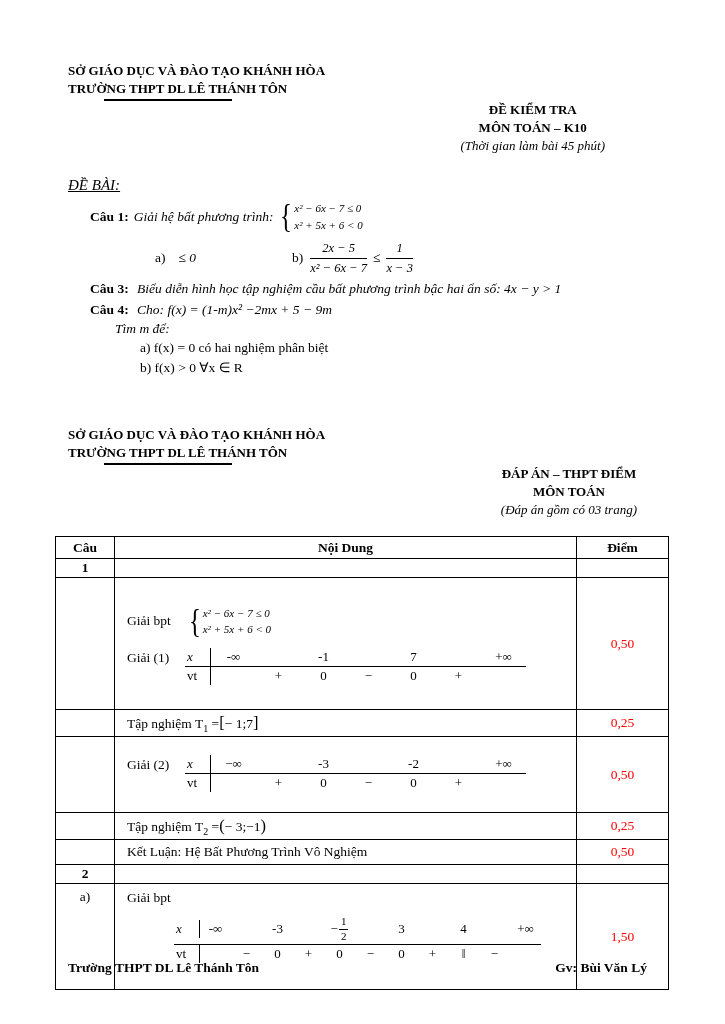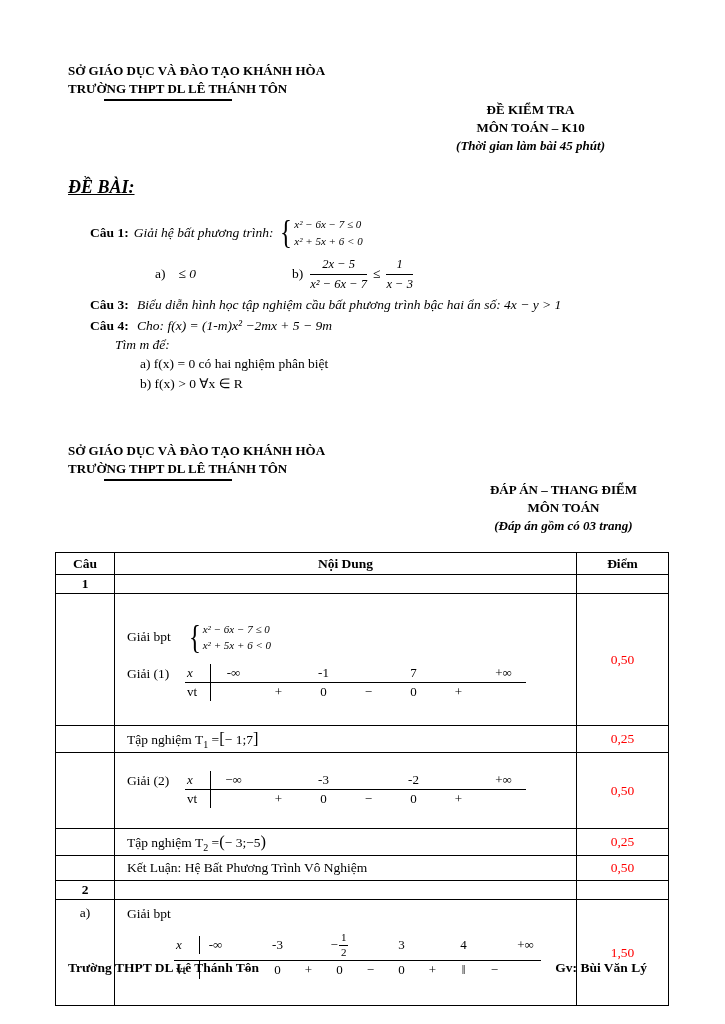--- a/index.html
+++ b/index.html
@@ -14,24 +14,24 @@
   .i { font-style: italic; }
 
   
   .hdr { display: flex; flex-direction: column; }
   .hdr-exam { padding-top: 62px; }
   .hdr-ans { margin-top: 50px; }
   .hdr-left { margin-left: 68px; font-weight: bold; font-size: 13px; line-height: 1.4; }
   .hdr-right { margin-left: auto; text-align: center; font-weight: bold; font-size: 13px; line-height: 1.4; }
   .hdr-right-exam { margin-right: 120px; }
   .hdr-right-ans  { margin-right: 88px; }
-  .hdr-right .norm { font-weight: bold; }
+  .hdr-right .norm { font-weight: normal; }
   .school-rule { width: 128px; height: 1.5px; background: #000; margin: 1px 0 0 36px; }
 
-  .de-bai { margin: 22px 0 18px 68px; font-weight: bold; font-style: italic; text-decoration: underline; font-size: 18px; }
+  .de-bai { margin: 22px 0 6px 68px; font-weight: normal; font-style: italic; text-decoration: underline; font-size: 15px; }
 
   .q { margin-left: 90px; }
   .q-label { font-weight: bold; }
   .q-text { margin-left: 5px; }
 
   .q1 { display: flex; align-items: center; margin-top: 2px; }
   .sys { display: inline-flex; align-items: center; margin-left: 5px; }
   .brace { font-size: 33px; line-height: 1; transform: scaleX(.75); }
   .sys-lines { display: inline-flex; flex-direction: column; font-size: 11px; line-height: 1.5; }
 
@@ -158,21 +158,21 @@
   <div class="q4-item">a) f(x) = 0 có hai nghiệm phân biệt</div>
   <div class="q4-item">b) f(x) &gt; 0 ∀x ∈ R</div>
 
   <div class="hdr hdr-ans">
     <div class="hdr-left">
       <div>SỞ GIÁO DỤC VÀ ĐÀO TẠO KHÁNH HÒA</div>
       <div>TRƯỜNG THPT DL LÊ THÁNH TÔN</div>
       <div class="school-rule"></div>
     </div>
     <div class="hdr-right hdr-right-ans">
-      <div>ĐÁP ÁN – THANG ĐIỂM</div>
+      <div>ĐÁP ÁN – THPT ĐIỂM</div>
       <div>MÔN TOÁN</div>
       <div class="i norm">(Đáp án gồm có 03 trang)</div>
     </div>
   </div>
 
   <table class="ans-table">
     <colgroup>
         <col class="c-cau">
         <col class="c-nd">
         <col class="c-diem">
@@ -274,21 +274,21 @@
         </div>
       </td>
       <td class="score">0,50</td>
     </tr>
 
     <tr class="r-t">
       <td></td>
       <td>
         <div class="t-line">
           <span>Tập nghiệm T</span><sub>2</sub>
-          <span>=</span><span class="big-br">(</span><span>− 3;−5</span><span class="big-br">)</span>
+          <span>=</span><span class="big-br">(</span><span>− 3;−1</span><span class="big-br">)</span>
         </div>
       </td>
       <td class="score">0,25</td>
     </tr>
 
     <tr class="r-kl">
       <td></td>
       <td>
         <div class="kl-line">Kết Luận: Hệ Bất Phương Trình Vô Nghiệm</div>
       </td>

